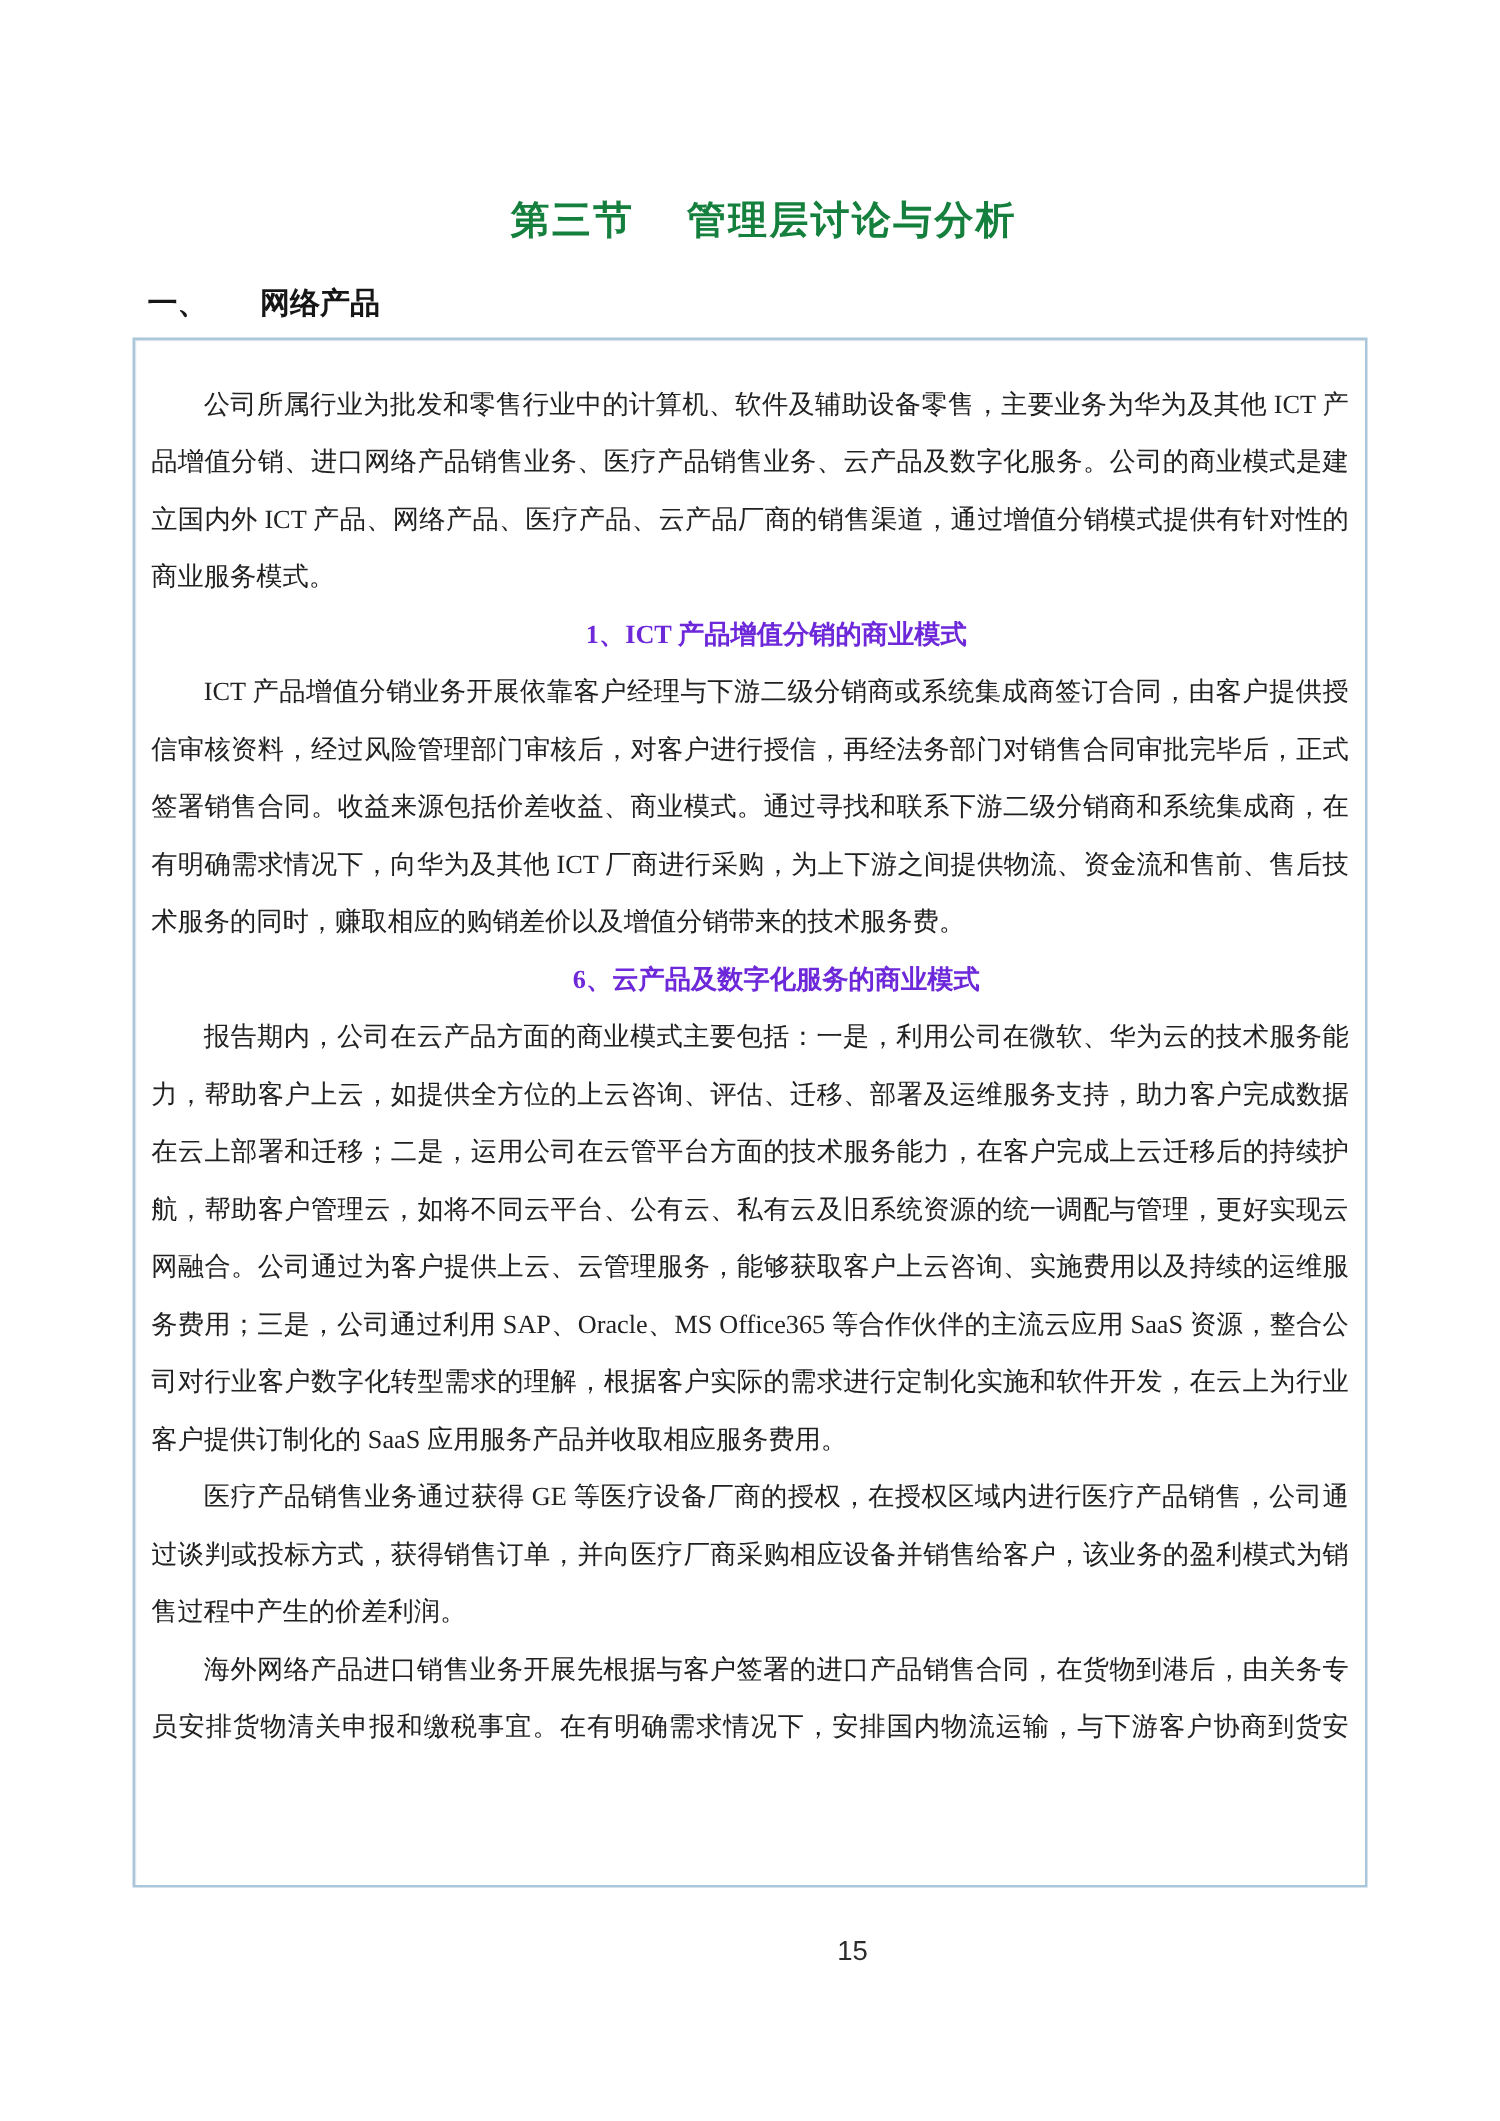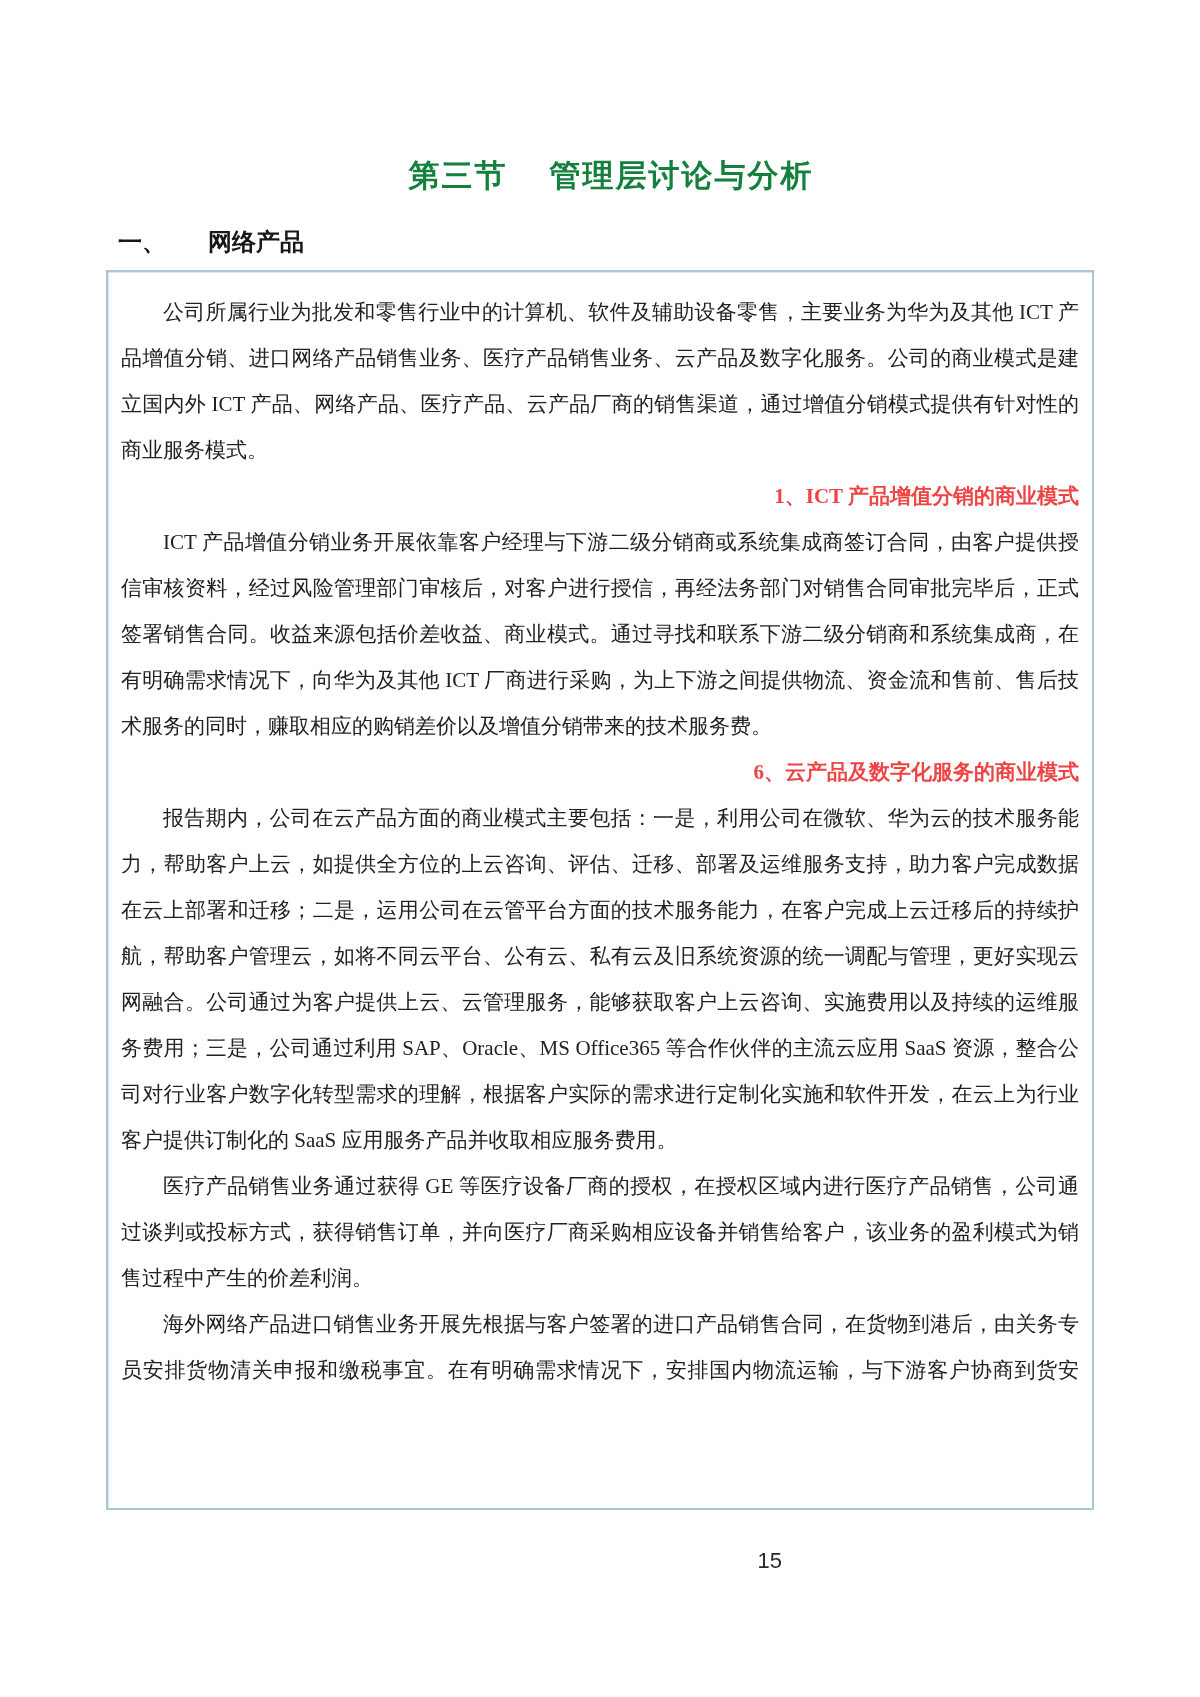--- a/index.html
+++ b/index.html
@@ -44,50 +44,50 @@
 
   .content-box {
     position: absolute;
     left: 106px;
     top: 270px;
     width: 988px;
     height: 1240px;
     box-sizing: border-box;
     border: 2px solid #a9c6da;
     box-shadow: inset 1px 1px 0 rgba(120,150,170,0.25);
-    padding: 17px 13px 20px 13px;
+    padding: 28px 13px 20px 13px;
     overflow: hidden;
     background: #ffffff;
   }
 
   .para {
     margin: 0;
     font-size: 21px;
     line-height: 46px;
     text-indent: 2em;
     color: #212121;
   }
   .para.body {
     text-align: justify;
     text-justify: inter-character;
   }
   
   .para.body:last-child { text-align-last: justify; }
   .para.heading {
     font-weight: bold;
-    text-align: right;
-    color: #ef4444;
+    text-align: center;
+    color: #6d28d9;
   }
 
   .page-footer {
     position: absolute;
     top: 1548px;
     left: 582px;
     width: 200px;
-    text-align: right;
+    text-align: center;
     font-family: "Liberation Sans", "DejaVu Sans", sans-serif;
     font-size: 22px;
     color: #2b2b2b;
   }
 </style>
 </head>
 <body>
 
 <div class="doc-title">
   <span>第三节</span>

